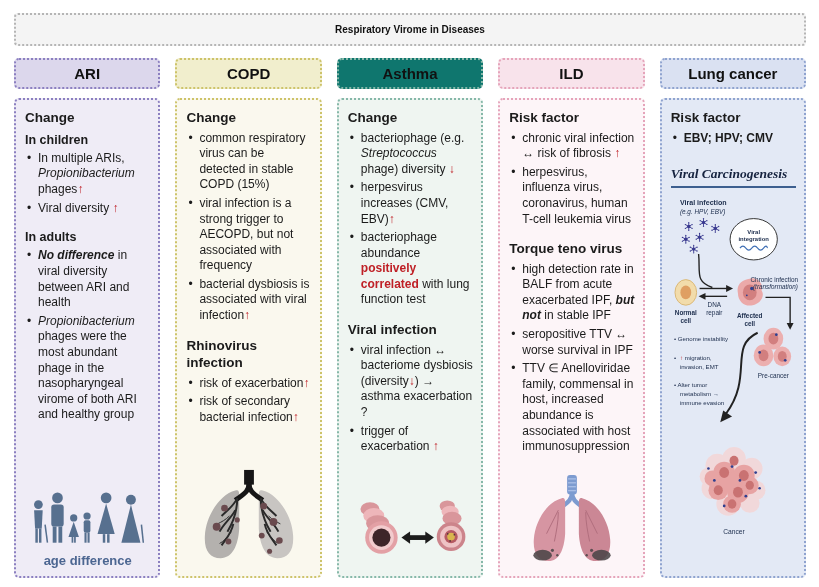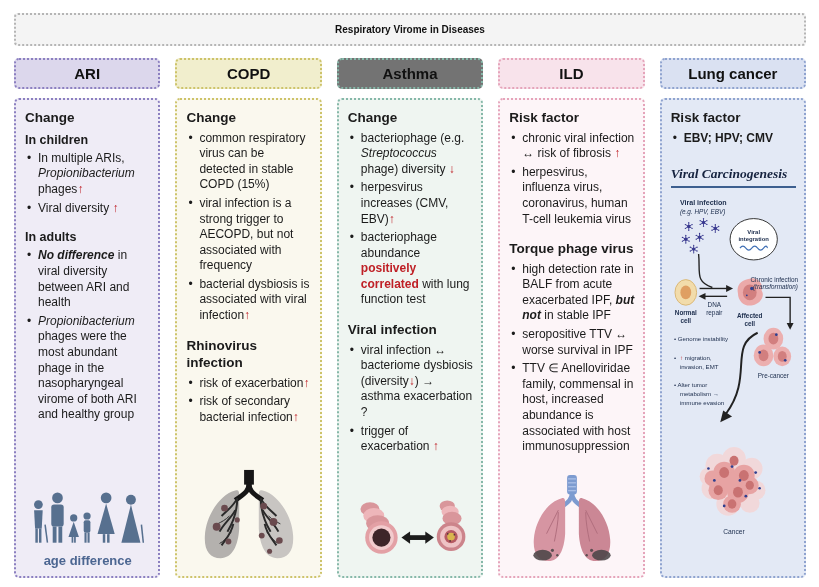--- a/index.html
+++ b/index.html
@@ -164,21 +164,21 @@
               <circle cx="81" cy="56" r="4"></circle>
       <circle cx="69" cy="70" r="3"></circle>
               <circle cx="87" cy="75" r="3.4"></circle>
               <circle cx="77" cy="86" r="2.6"></circle>
     </g>
   </svg>
 </div>
       </div>
     </div>
     <div class="col">
-      <div class="col-header" style="background: #737373; border-color: rgb(134, 184, 169);">Asthma</div>
+      <div class="col-header" style="background: #0f766e; border-color: rgb(134, 184, 169);">Asthma</div>
       <div class="col-body" style="background: rgb(239, 245, 241); border-color: rgb(134, 184, 169);">
         <div class="h1">Change</div>
         <ul>
           <li><span>bacteriophage (e.g. </span><span style="font-style: italic;">Streptococcus</span><span> phage) diversity </span><span class="red">↓</span></li>
           <li><span>herpesvirus increases (CMV, EBV)</span><span class="red">↑</span></li>
           <li><span>bacteriophage abundance </span><span class="red" style="font-weight: bold;">positively correlated</span><span> with lung function test</span></li>
         </ul>
         <div class="h1" style="margin-top: 10px;">Viral infection</div>
         <ul>
           <li><span>viral infection ↔ bacteriome dysbiosis (diversity</span><span class="red">↓</span><span>) → asthma exacerbation ?</span></li>
@@ -216,21 +216,21 @@
       </div>
     </div>
     <div class="col">
       <div class="col-header" style="background: rgb(248, 227, 235); border-color: rgb(229, 164, 186);">ILD</div>
       <div class="col-body" style="background: rgb(253, 245, 248); border-color: rgb(229, 164, 186);">
         <div class="h1">Risk factor</div>
         <ul>
           <li><span>chronic viral infection ↔ risk of fibrosis </span><span class="red">↑</span></li>
           <li><span>herpesvirus, influenza virus, coronavirus, human T-cell leukemia virus</span></li>
         </ul>
-        <div class="h1" style="margin-top: 10px;">Torque phage virus</div>
+        <div class="h1" style="margin-top: 10px;">Torque teno virus</div>
         <ul>
           <li><span>high detection rate in BALF from acute exacerbated IPF, </span><span style="font-style: italic; font-weight: bold;">but not</span><span> in stable IPF</span></li>
           <li><span>seropositive TTV ↔ worse survival in IPF</span></li>
           <li><span>TTV ∈ Anelloviridae family, commensal in host, increased abundance is associated with host immunosuppression</span></li>
         </ul>
         <div class="fig">
   <svg width="96" height="92" viewBox="0 0 96 94">
     <g>
       <rect x="43" y="2" width="10" height="20" rx="3" fill="#7d9bd0"></rect>
       <g stroke="#a9bee6" stroke-width="1.4">

